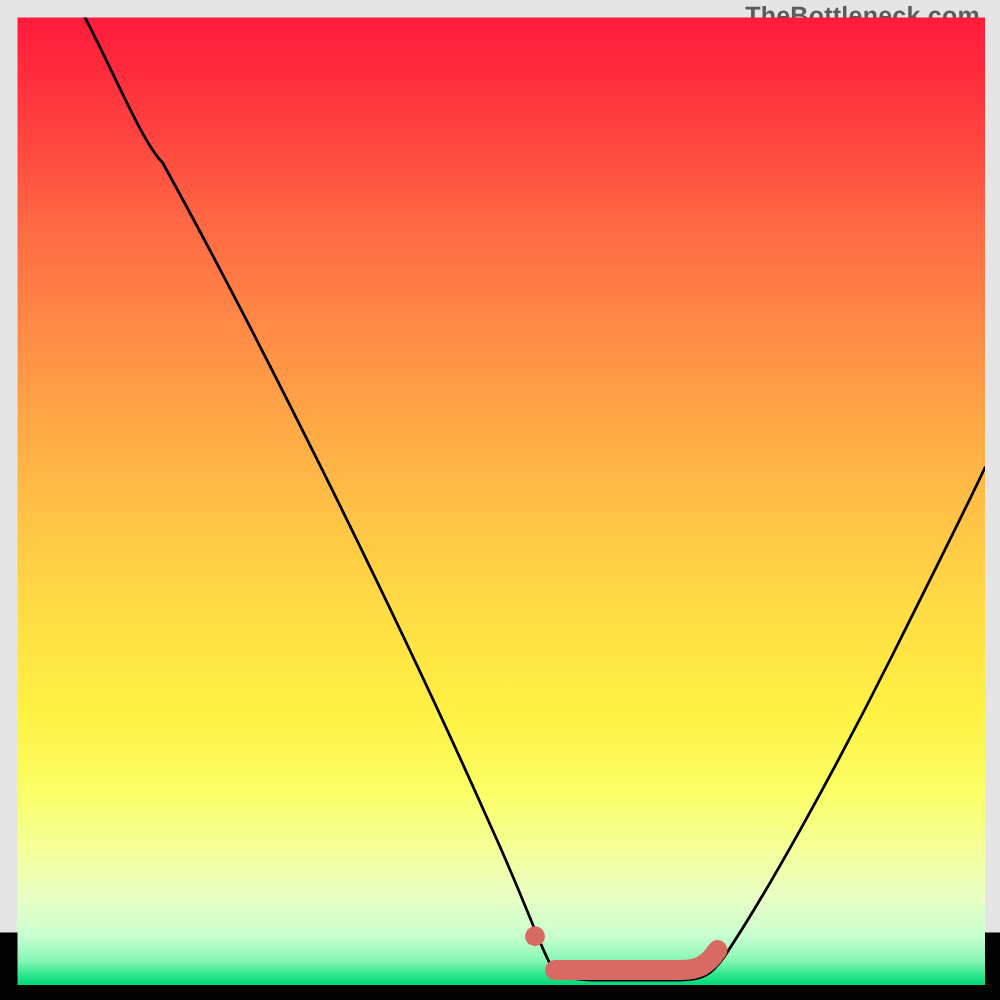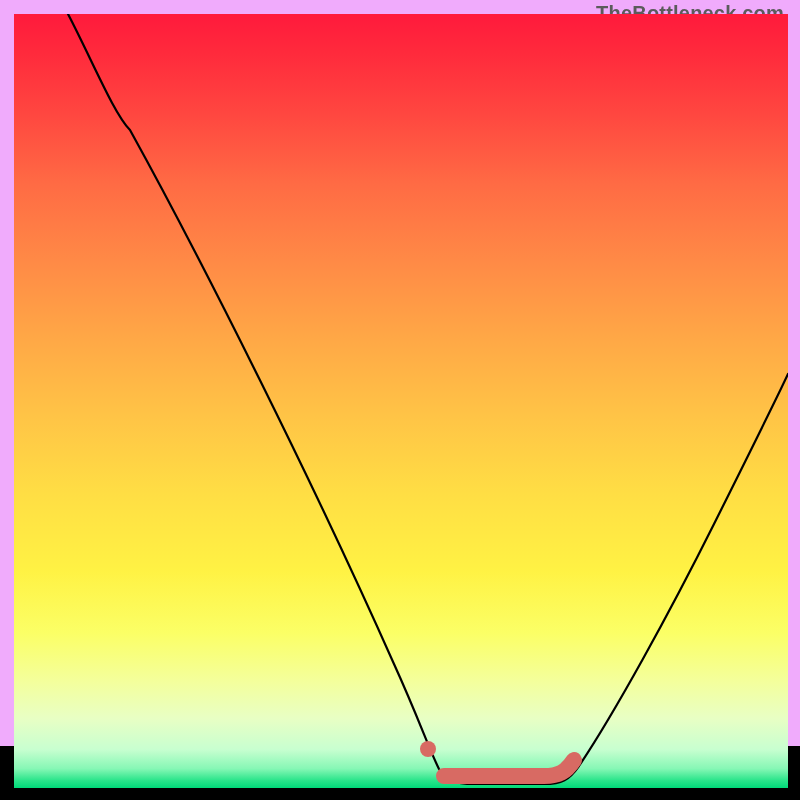--- a/index.html
+++ b/index.html
@@ -7,21 +7,21 @@
     padding: 0;
     width: 800px;
     height: 800px;
     background: #000000;
     overflow: hidden;
   }
   .outer {
     position: relative;
     width: 800px;
     height: 746px;
-    background: #f0abfc;
+    background: #e5e5e5;
   }
   .canvas {
     position: absolute;
     left: 14px;
     top: 14px;
     width: 774px;
     height: 774px;
     
     background: linear-gradient(to bottom,
       #ff1a3c 0%,

